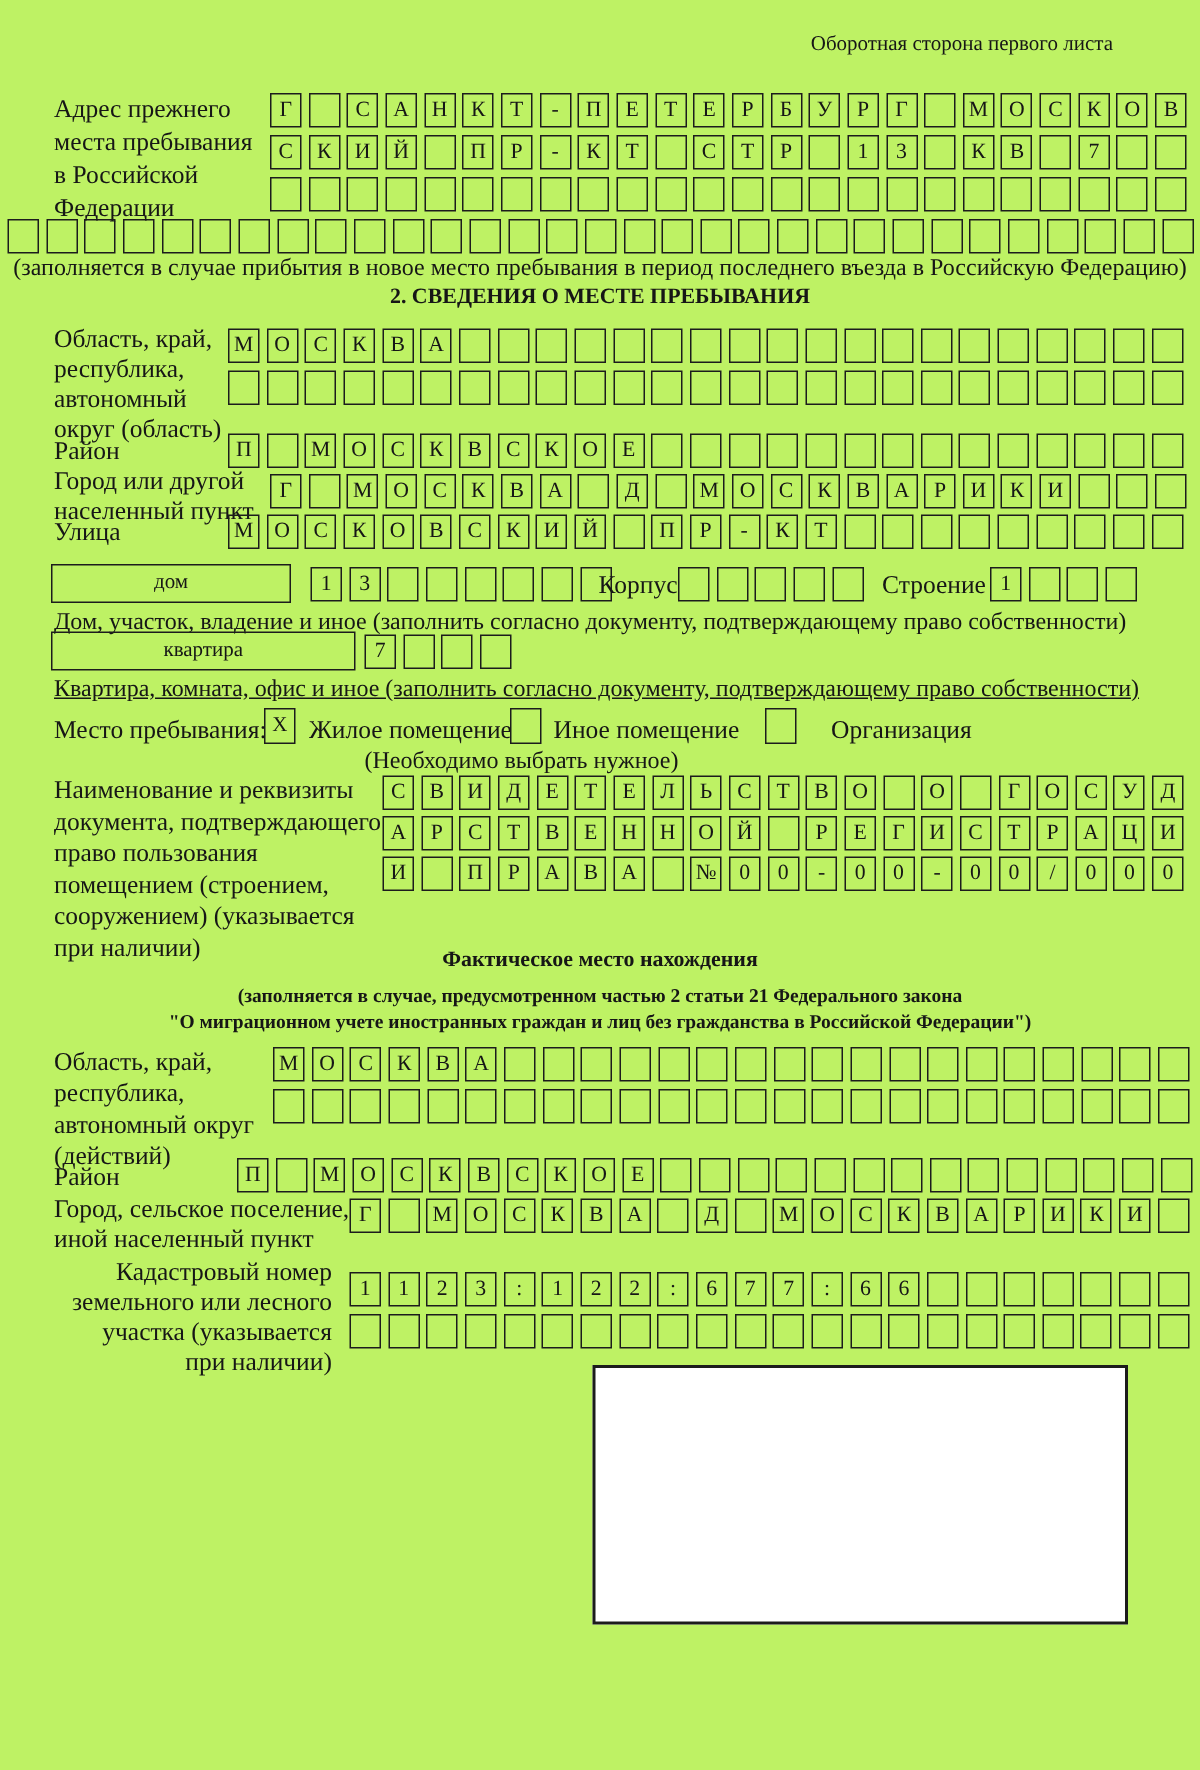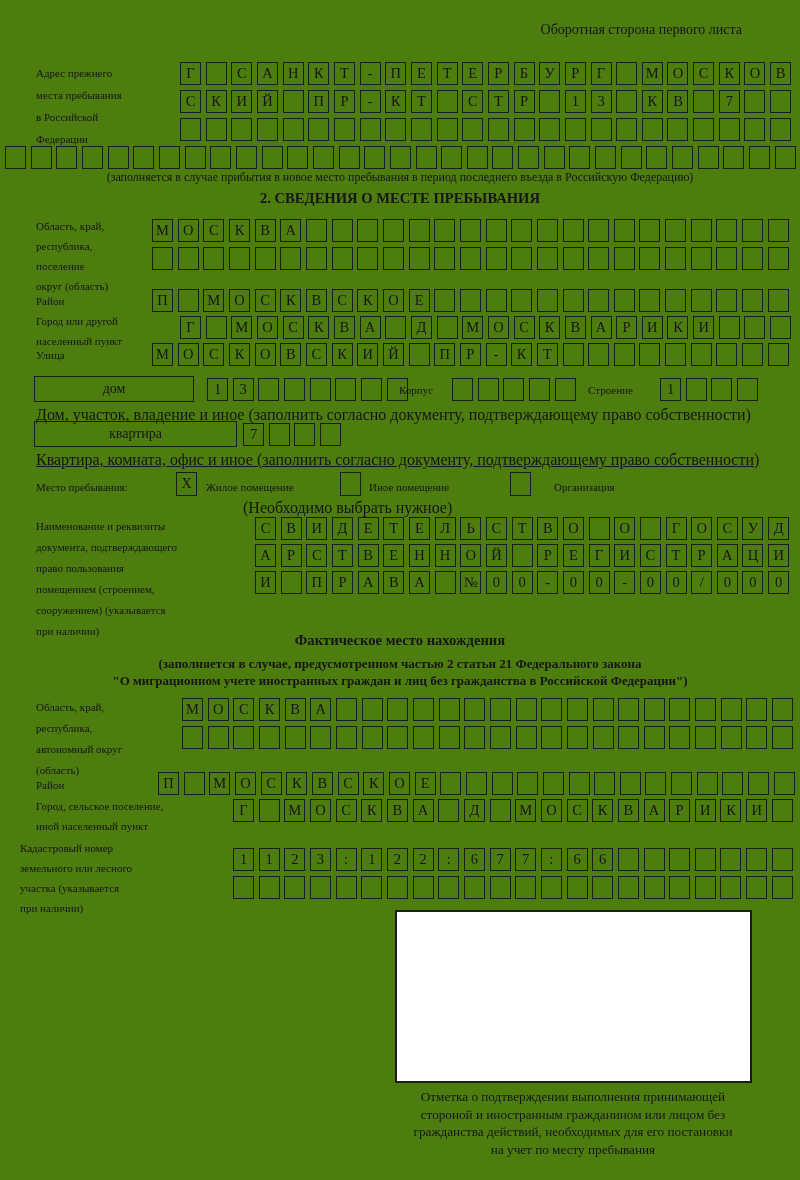--- a/index.html
+++ b/index.html
@@ -1,27 +1,27 @@
 <!DOCTYPE html>
 <html><head>
 <meta charset="utf-8">
 <style>
   html,body{margin:0;padding:0;background:#ffffff;}
   body{font-family:"Liberation Serif","DejaVu Serif",serif;color:#161616;}
-  #form{position:relative;width:800px;height:1180px;background:#4d7c0f;overflow:hidden;}
+  #form{position:relative;width:800px;height:1180px;background:#bef264;overflow:hidden;}
   .abs{position:absolute;}
   .row{position:absolute;display:flex;}
   .cell{box-sizing:border-box;width:21px;height:23px;border:1.6px solid #1c1c1c;
         margin-right:4.67px;display:flex;align-items:center;justify-content:center;
         font-size:14.5px;line-height:1;flex:0 0 auto;}
   .chk{box-sizing:border-box;width:21px;height:24px;border:1.6px solid #1c1c1c;
        display:flex;align-items:center;justify-content:center;font-size:14px;}
   .widebox{box-sizing:border-box;border:1.6px solid #1c1c1c;height:26px;
            display:flex;align-items:center;justify-content:center;font-size:14px;}
-  .lbl{font-size:11px;line-height:20px;}
+  .lbl{font-size:17px;line-height:20px;}
   .lbl-lh22 div{line-height:22px;}
   .lbl-lh21 div{line-height:21px;}
   .lbl-lh20 div{line-height:20px;}
   .cap{font-size:16px;}
   .center{left:0;width:800px;text-align:center;}
   .title{font-weight:bold;font-size:14.6px;}
   .sub{font-size:13px;line-height:16.5px;font-weight:bold;}
   .stamp{box-sizing:border-box;border:2px solid #1c1c1c;background:#fff;}
   .stampnote{font-size:13.2px;line-height:17.6px;text-align:center;}
 </style>
@@ -142,28 +142,28 @@
       <span class="cell"></span>
       <span class="cell"></span>
       <span class="cell"></span>
       <span class="cell"></span>
       <span class="cell"></span>
       <span class="cell"></span>
       <span class="cell"></span>
       <span class="cell"></span>
       <span class="cell"></span>
     </div>
-  <div class="abs cap center" style="top:170px;font-size:12px;">(заполняется в случае прибытия в новое место пребывания в период последнего въезда в Российскую Федерацию)</div>
+  <div class="abs cap center" style="top:170px;font-size:16px;">(заполняется в случае прибытия в новое место пребывания в период последнего въезда в Российскую Федерацию)</div>
 
   <div class="abs title center" style="top:190px;">2. СВЕДЕНИЯ О МЕСТЕ ПРЕБЫВАНИЯ</div>
 
   <div class="abs lbl lbl-lh20" style="left:36px;top:216px;">
       <div>Область, край,</div>
       <div>республика,</div>
-      <div>поселение</div>
+      <div>автономный</div>
       <div>округ (область)</div>
     </div>
   <div class="row" style="left:152px;top:219px;">
       <span class="cell">М</span>
       <span class="cell">О</span>
       <span class="cell">С</span>
       <span class="cell">К</span>
       <span class="cell">В</span>
       <span class="cell">А</span>
       <span class="cell"></span>
@@ -430,21 +430,21 @@
   <div class="abs title center" style="top:632px;">Фактическое место нахождения</div>
   <div class="abs sub center" style="top:656px;">
       <div>(заполняется в случае, предусмотренном частью 2 статьи 21 Федерального закона</div>
       <div>"О миграционном учете иностранных граждан и лиц без гражданства в Российской Федерации")</div>
     </div>
 
   <div class="abs lbl lbl-lh21" style="left:36px;top:697px;">
       <div>Область, край,</div>
       <div>республика,</div>
       <div>автономный округ</div>
-      <div>(область)</div>
+      <div>(действий)</div>
     </div>
   <div class="row" style="left:182px;top:698px;">
       <span class="cell">М</span>
       <span class="cell">О</span>
       <span class="cell">С</span>
       <span class="cell">К</span>
       <span class="cell">В</span>
       <span class="cell">А</span>
       <span class="cell"></span>
       <span class="cell"></span>
@@ -543,21 +543,21 @@
       <span class="cell">К</span>
       <span class="cell">В</span>
       <span class="cell">А</span>
       <span class="cell">Р</span>
       <span class="cell">И</span>
       <span class="cell">К</span>
       <span class="cell">И</span>
       <span class="cell"></span>
     </div>
 
-  <div class="abs lbl lbl-lh20" style="left:20px;top:838px;">
+  <div class="abs lbl lbl-lh20" style="left:48px;top:838px;text-align:right;">
       <div>Кадастровый номер</div>
       <div>земельного или лесного</div>
       <div>участка (указывается</div>
       <div>при наличии)</div>
     </div>
   <div class="row" style="left:233px;top:848px;">
       <span class="cell">1</span>
       <span class="cell">1</span>
       <span class="cell">2</span>
       <span class="cell">3</span>
@@ -599,20 +599,14 @@
       <span class="cell"></span>
       <span class="cell"></span>
       <span class="cell"></span>
       <span class="cell"></span>
       <span class="cell"></span>
       <span class="cell"></span>
       <span class="cell"></span>
     </div>
 
   <div class="abs stamp" style="left:395px;top:910px;width:357px;height:173px;"></div>
-  <div class="abs stampnote" style="left:373px;top:1088px;width:400px;">
-      <div>Отметка о подтверждении выполнения принимающей</div>
-      <div>стороной и иностранным гражданином или лицом без</div>
-      <div>гражданства действий, необходимых для его постановки</div>
-      <div>на учет по месту пребывания</div>
-    </div>
 
 </div>
 
 </body></html>

